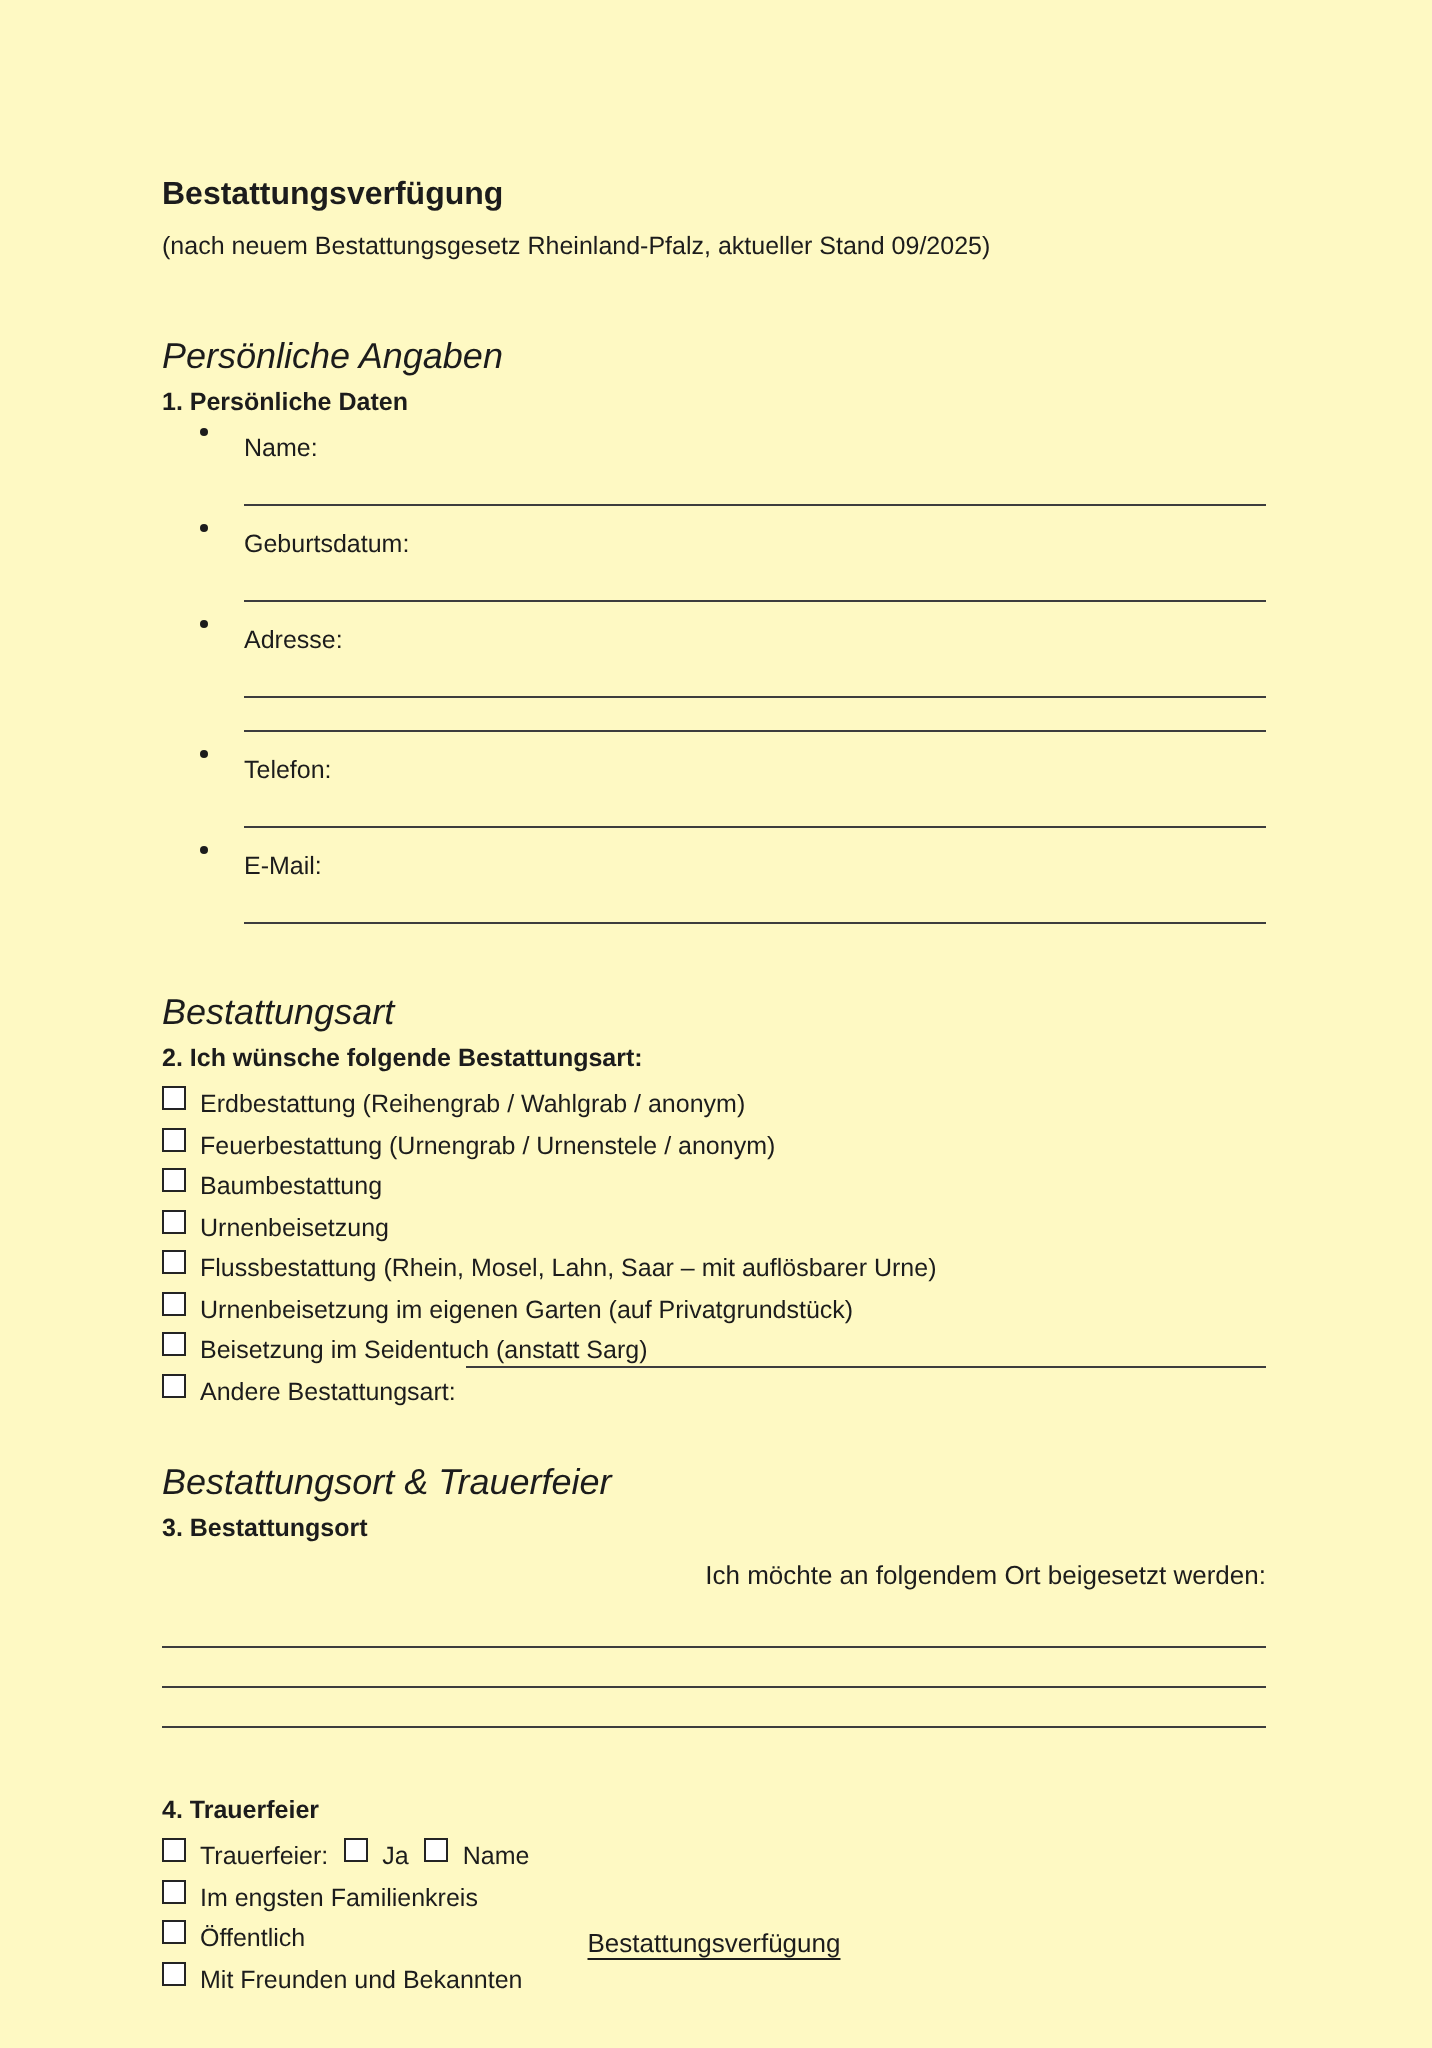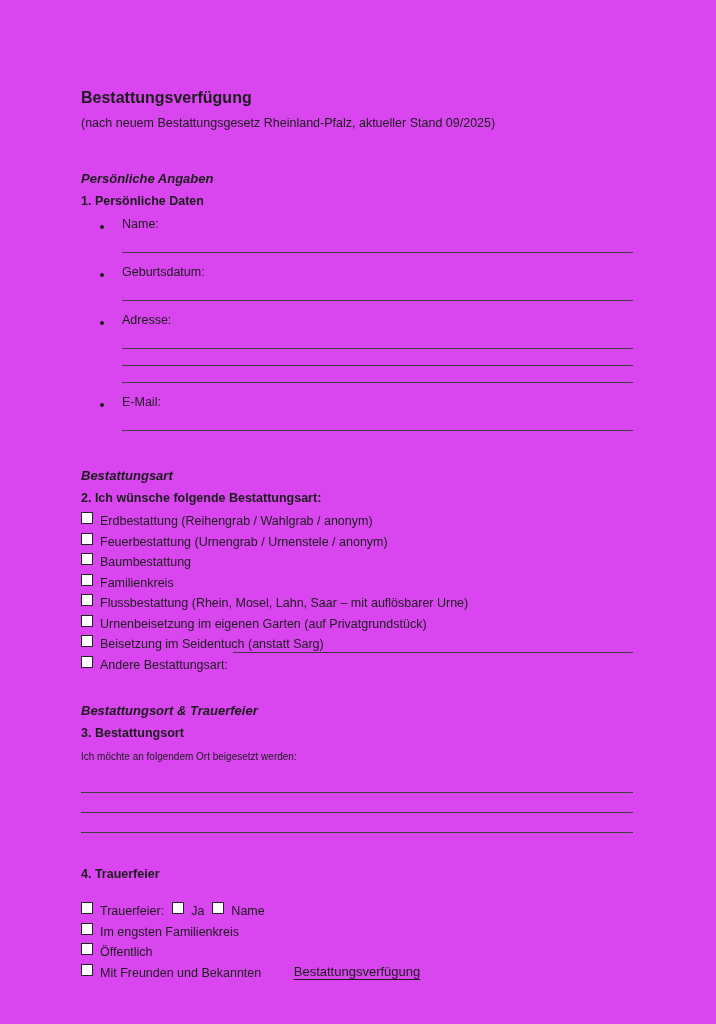--- a/index.html
+++ b/index.html
@@ -1,52 +1,52 @@
 <!DOCTYPE html>
 <html lang="de"><head>
 <meta charset="utf-8">
 <style>
   html,body{margin:0;padding:0;}
   body{
     width:716px;height:1024px;background:#ffffff;
     font-family:"Liberation Sans","DejaVu Sans",sans-serif;
     color:#1c1c1c;-webkit-font-smoothing:antialiased;
   }
-  .page{position:relative;width:716px;height:1024px;background:#d946ef;overflow:hidden;}
+  .page{position:relative;width:716px;height:1024px;background:#fef9c3;overflow:hidden;}
   .content{padding:88px 83px 0 81px;}
 
   .doc-title{font-size:16px;font-weight:700;line-height:19px;margin:0 0 9px 0;}
   .doc-subtitle{font-size:12.5px;line-height:15px;margin:0 0 27px 0;}
 
-  .section-heading{font-size:13px;font-weight:700;font-style:italic;line-height:15px;margin:0 0 8px 0;}
+  .section-heading{font-size:18px;font-weight:400;font-style:italic;line-height:15px;margin:0 0 8px 0;}
   .sub-heading{font-size:12.5px;font-weight:700;line-height:15px;margin:0 0 8px 0;}
 
   
   .field-list{margin:0 0 0 0;}
-  .field-label{display:flex;align-items:flex-end;font-size:12.5px;line-height:15px;margin:0 0 0 19px;}
+  .field-label{display:flex;align-items:flex-start;font-size:12.5px;line-height:15px;margin:0 0 0 19px;}
   .bullet{width:4px;height:4px;border-radius:50%;background:#1c1c1c;margin-right:18px;flex:none;position:relative;top:-3px;}
   .field-label .lbl{display:block;}
   .write-line{height:0;border-bottom:1px solid #3d3d3d;margin-left:41px;margin-top:20px;margin-bottom:12px;}
   .write-line + .write-line{margin-top:16px;}
 
   
   .gap-lg{height:25px;}
   .gap-md{height:14px;}
 
   
   .check-row{display:flex;align-items:flex-start;font-size:12.5px;line-height:20.5px;margin:0;}
   .checkbox{flex:none;width:10px;height:10px;border:1.3px solid #242424;background:#fff;margin-right:7px;position:relative;top:1px;display:inline-block;}
   .check-row .inline-box{margin-left:8px;}
   .check-row .fill-line{flex:1;border-bottom:1px solid #3d3d3d;margin-left:5px;position:relative;top:-3px;}
 
   
   .full-line{height:0;border-bottom:1px solid #3d3d3d;margin-top:19px;}
   .full-line.first{margin-top:28px;}
 
-  .body-text{font-size:10px;line-height:15px;margin:0;}
+  .body-text{font-size:13px;line-height:15px;margin:0;text-align:right;}
 
   .footer-title{
     position:absolute;left:81px;right:83px;bottom:44px;
     text-align:center;font-size:13px;line-height:16px;
     text-decoration:underline;text-underline-offset:3px;
   }
 </style>
 </head>
 <body>
 
@@ -75,20 +75,24 @@
       </div>
       <div class="write-line"></div>
 
       <div class="field-label">
         <span class="bullet"></span>
         <span class="lbl">Adresse:</span>
       </div>
       <div class="write-line"></div>
       <div class="write-line"></div>
 
+      <div class="field-label">
+        <span class="bullet"></span>
+        <span class="lbl">Telefon:</span>
+      </div>
       <div class="write-line"></div>
 
       <div class="field-label">
         <span class="bullet"></span>
         <span class="lbl">E-Mail:</span>
       </div>
       <div class="write-line"></div>
 
     </div>
 
@@ -105,21 +109,21 @@
       <div class="check-row">
         <span class="checkbox"></span>
         <span>Feuerbestattung (Urnengrab / Urnenstele / anonym)</span>
       </div>
       <div class="check-row">
         <span class="checkbox"></span>
         <span>Baumbestattung</span>
       </div>
       <div class="check-row">
         <span class="checkbox"></span>
-        <span>Familienkreis</span>
+        <span>Urnenbeisetzung</span>
       </div>
       <div class="check-row">
         <span class="checkbox"></span>
         <span>Flussbestattung (Rhein, Mosel, Lahn, Saar – mit auflösbarer Urne)</span>
       </div>
       <div class="check-row">
         <span class="checkbox"></span>
         <span>Urnenbeisetzung im eigenen Garten (auf Privatgrundstück)</span>
       </div>
       <div class="check-row">
@@ -138,21 +142,21 @@
     <h2 class="section-heading">Bestattungsort &amp; Trauerfeier</h2>
     <h3 class="sub-heading">3. Bestattungsort</h3>
     <p class="body-text">Ich möchte an folgendem Ort beigesetzt werden:</p>
 
     <div class="full-line first"></div>
     <div class="full-line"></div>
     <div class="full-line"></div>
 
     <div class="gap-lg" style="height:34px"></div>
 
-    <h3 class="sub-heading" style="margin-bottom:19px">4. Trauerfeier</h3>
+    <h3 class="sub-heading" style="margin-bottom:5px">4. Trauerfeier</h3>
 
     <div>
       <div class="check-row">
         <span class="checkbox"></span>
         <span>Trauerfeier:</span>
         <span class="checkbox inline-box"></span>
         <span>Ja</span>
         <span class="checkbox inline-box"></span>
         <span>Name</span>
       </div>

